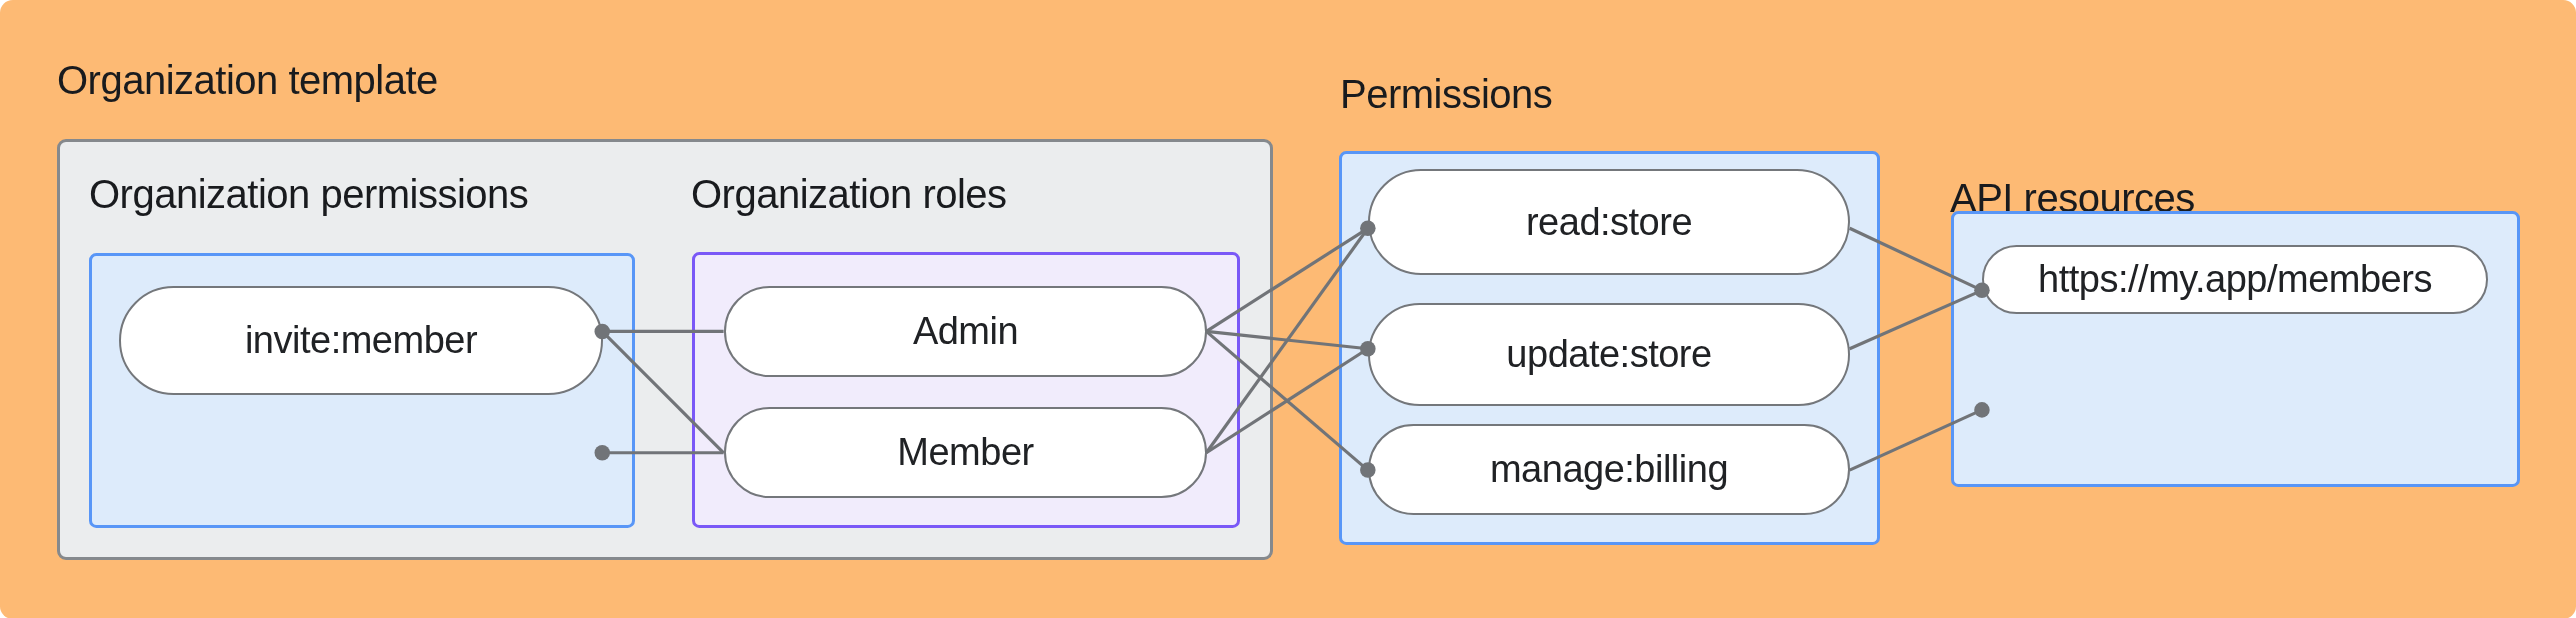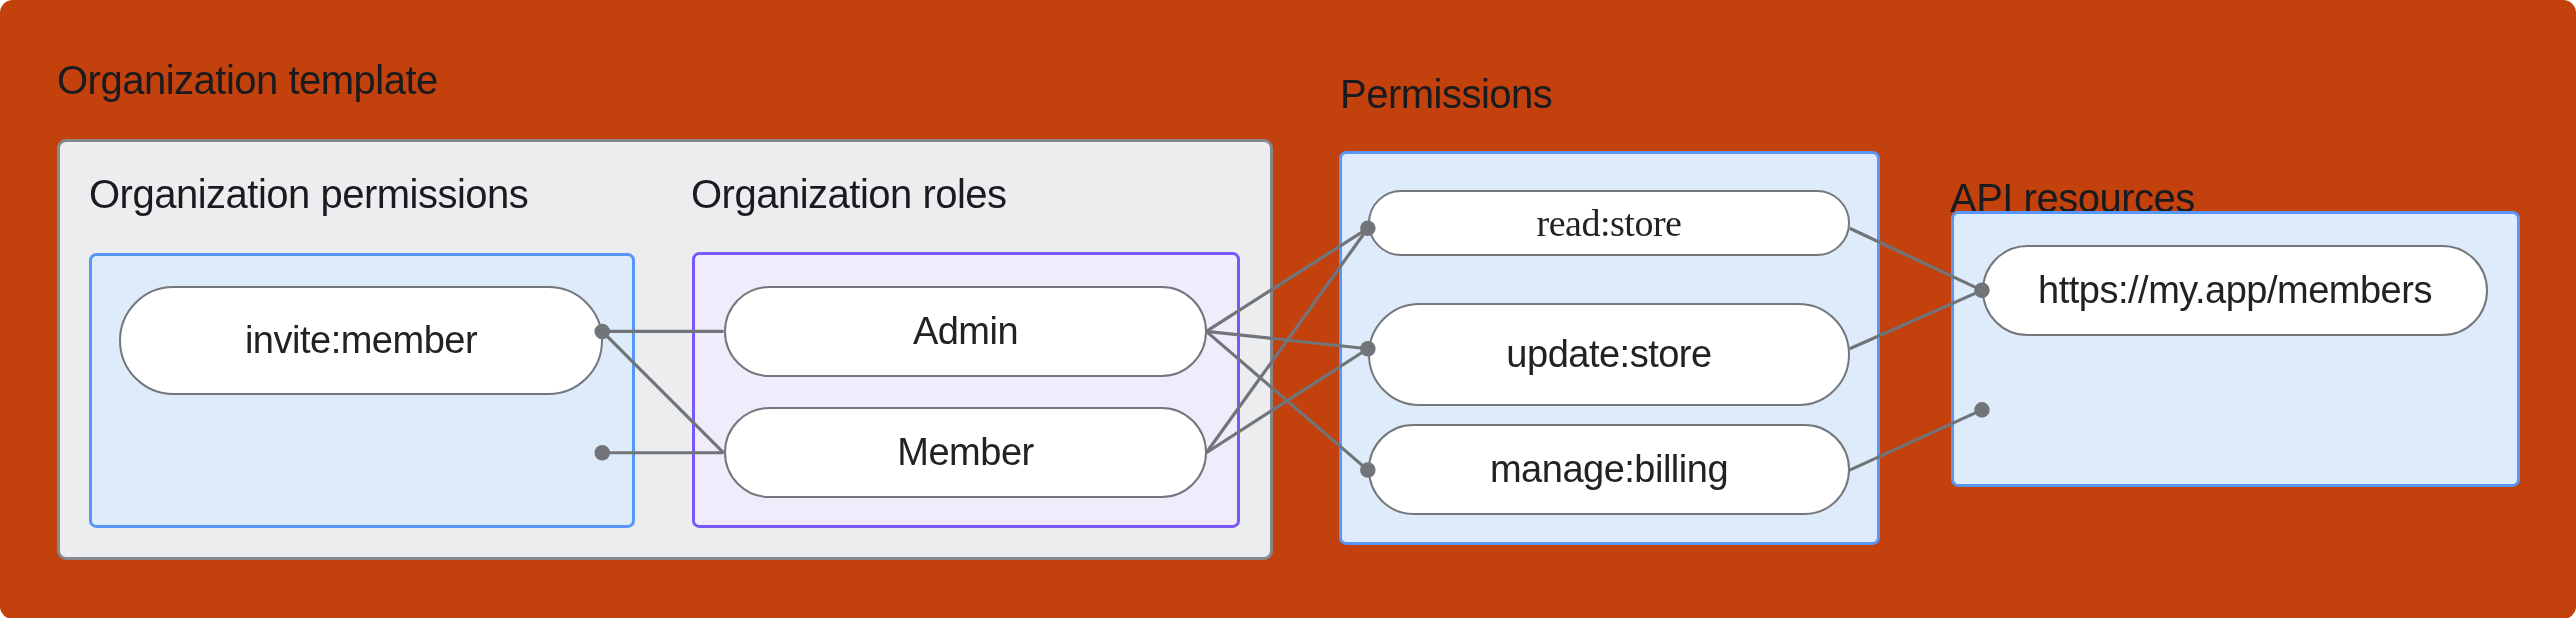--- a/index.html
+++ b/index.html
@@ -1,18 +1,18 @@
 <!DOCTYPE html>
 <html style="font-size:14.6px"><head>
 <meta charset="utf-8">
 <style>
   html,body{margin:0;padding:0;background:#ffffff;}
   body{font-family:"Liberation Sans","DejaVu Sans",sans-serif;}
   #canvas{
-    position:relative;width:2576px;height:619px;background:#c2410c;
+    position:relative;width:2576px;height:619px;background:#fdba74;
     border-radius:12.8px;overflow:hidden;
   }
   .group-label{
     position:absolute;font-size:40px;line-height:1.1;color:#191b1e;
     letter-spacing:-0.5px;white-space:nowrap;
   }
   .box{position:absolute;box-sizing:border-box;border-radius:9px;}
   .box.gray{background:#ebedee;border:3.7px solid #85898d;}
   .box.blue{background:#ddebfb;border:3.7px solid #5896f7;border-radius:7.3px;}
   .box.purple{background:#f1ecfc;border:3.7px solid #7a58f7;border-radius:7.3px;}
@@ -51,35 +51,35 @@
     <span>Member</span>
   </div>
   <div class="pill" style="left:724px;top:286px;width:483px;height:91px;">
     <span>Admin</span>
   </div>
 
   <div class="group-label" style="left:1340px;top:72px;">Permissions</div>
 
   <div class="box blue" style="left:1339px;top:151px;width:541px;height:394px;"></div>
 
-  <div class="pill" style="left:1368px;top:190px;width:482px;height:66px;font-family:Liberation Serif, serif;">
+  <div class="pill" style="left:1368px;top:169px;width:482px;height:106px;">
     <span>read:store</span>
   </div>
   <div class="pill" style="left:1368px;top:303px;width:482px;height:103px;">
     <span>update:store</span>
   </div>
   <div class="pill" style="left:1368px;top:424px;width:482px;height:91px;">
     <span>manage:billing</span>
   </div>
 
   <div class="group-label" style="left:1950px;top:132px;margin-top:44px;">API resources</div>
 
   <div class="box blue" style="left:1951px;top:211px;width:569px;height:276px;"></div>
 
-  <div class="pill" style="left:1982px;top:245px;width:506px;height:91px;text-align:center;">
+  <div class="pill" style="left:1982px;top:245px;width:506px;height:69px;text-align:center;">
     <span>https://my.app/members</span>
   </div>
 
   <svg id="edge-layer" width="2576" height="619" viewBox="0 0 2823 678">
 
     <line x1="660" y1="363" x2="793" y2="363"></line>
 
     <line x1="660" y1="363" x2="793" y2="496"></line>
 
     <line x1="660" y1="496" x2="793" y2="496"></line>

